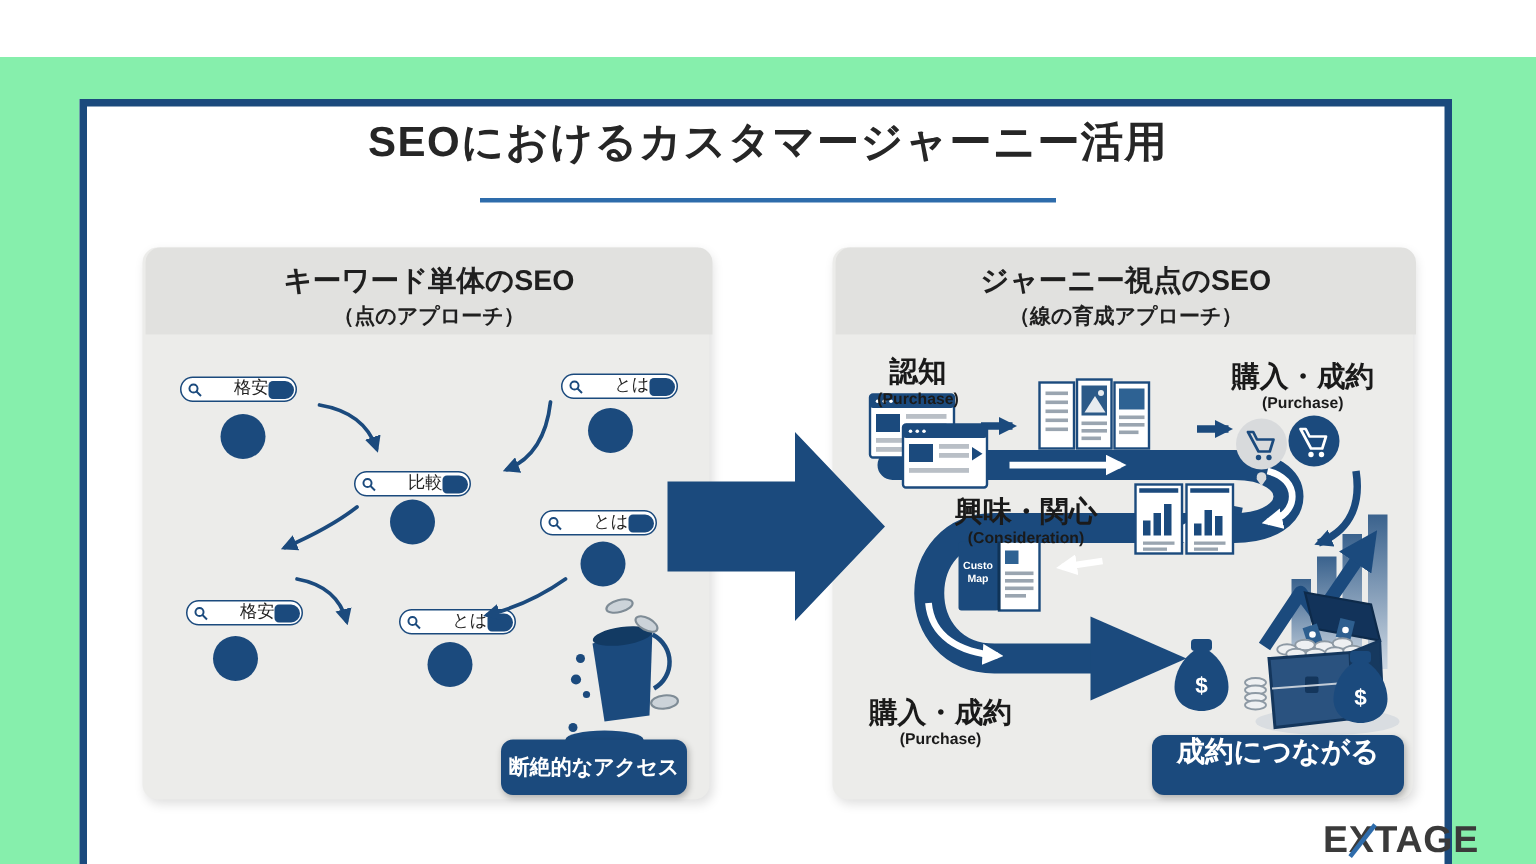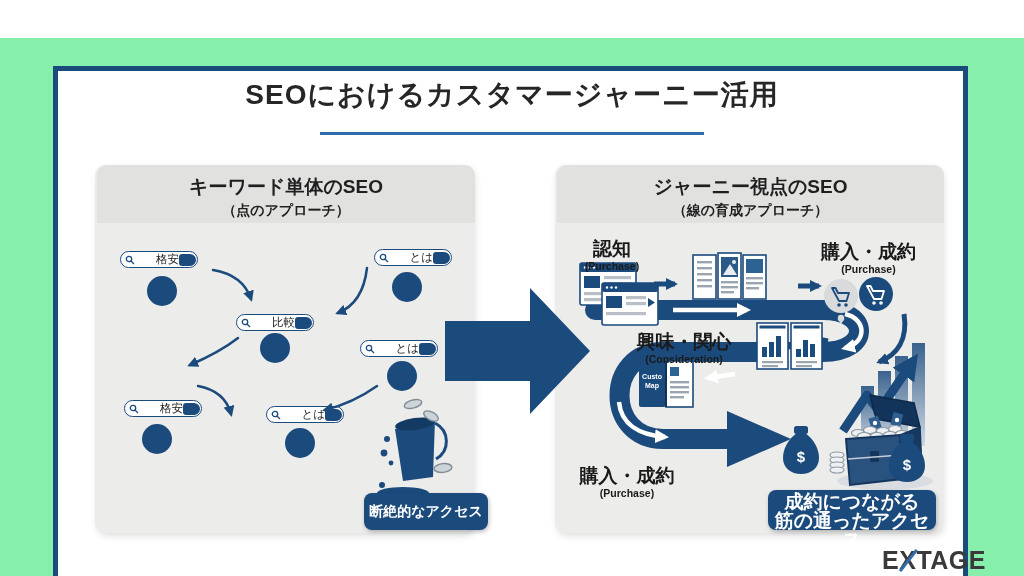--- a/index.html
+++ b/index.html
@@ -23,21 +23,21 @@
   
   .pill{position:absolute;height:17px;width:78px;background:#fff;border:1.5px solid #1b4a7d;
         border-radius:10px;display:flex;align-items:center;box-sizing:border-box;padding-left:4px;}
   .pill .kw{flex:1;text-align:right;font-size:11.5px;font-weight:normal;color:#222;line-height:1;}
   .pill .go{width:17px;height:12px;background:#1b4a7d;border-radius:3px 6px 6px 3px;margin-right:1px;}
   .dot{position:absolute;width:30px;height:30px;border-radius:50%;background:#1b4a7d;}
   .overlay{position:absolute;left:0;top:0;}
 
   .caption-box{position:absolute;background:#1b4a7d;color:#fff;font-weight:bold;text-align:center;
                border-radius:8px;box-shadow:1px 2px 4px rgba(0,0,0,0.25);}
-  .caption-left{left:269px;top:328px;width:124px;height:37px;font-size:14px;line-height:37px;}
+  .caption-left{left:239px;top:328px;width:124px;height:37px;font-size:14px;line-height:37px;}
   .caption-right{left:213px;top:325px;width:168px;height:40px;font-size:19px;line-height:19px;padding-top:2px;box-sizing:border-box;}
 
   
   .stage{position:absolute;text-align:center;color:#1a1a1a;font-weight:bold;line-height:1.15;}
   .stage .jp{font-size:19px;}
   .stage .en{font-size:10.5px;}
   .stage-awareness{left:12px;top:73px;width:90px;}
   .stage-purchase-top{left:266px;top:76px;width:95px;}
   .stage-consideration{left:64px;top:166px;width:130px;}
   .stage-purchase-bottom{left:22px;top:300px;width:100px;}
@@ -355,18 +355,17 @@
       <div class="jp">興味・関心</div>
       <div class="en">(Consideration)</div>
     </div>
     <div class="stage stage-purchase-bottom">
       <div class="jp">購入・成約</div>
       <div class="en">(Purchase)</div>
     </div>
 
     <div class="caption-box caption-right">
       <div>成約につながる</div>
-      <div>筋の通ったアクセス</div>
     </div>
   </section>
 
   <div class="logo"><span>E</span><span class="x">X</span><span>TAGE</span></div>
 </div>
 
 </body></html>

